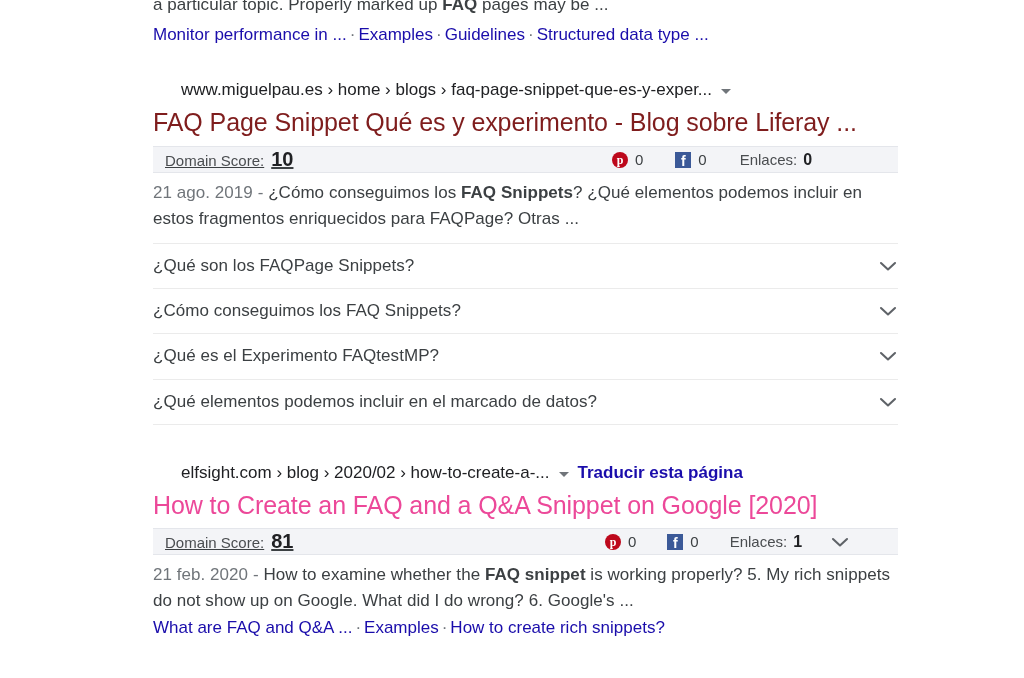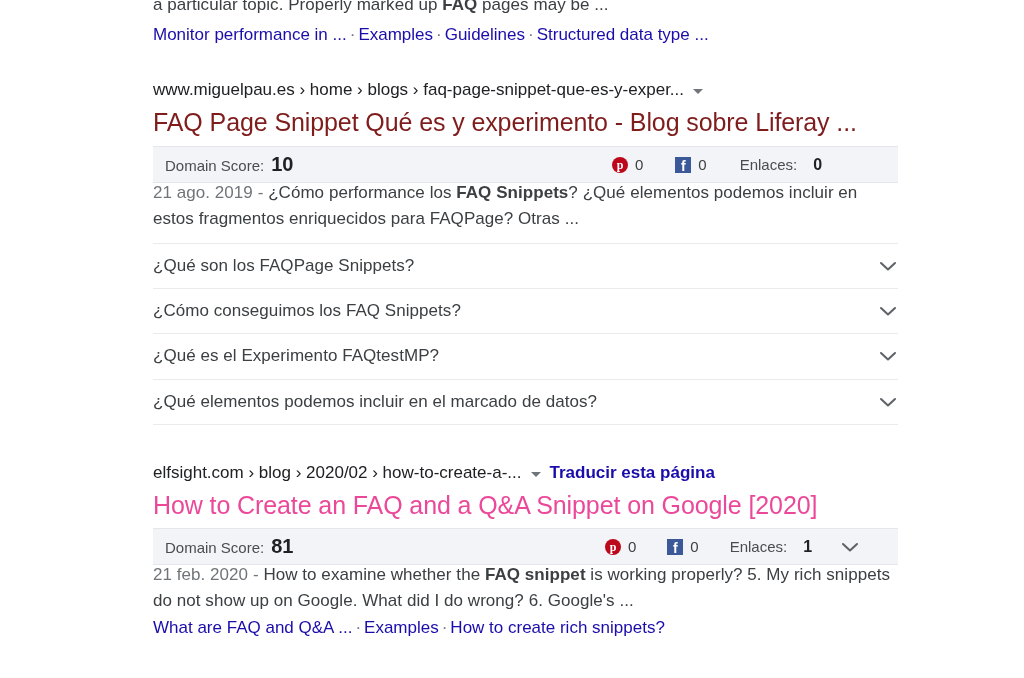--- a/index.html
+++ b/index.html
@@ -44,21 +44,21 @@
   .result { position: absolute; left: 153px; width: 745px; }
 
   .crumb-row {
     display: flex;
     align-items: center;
     font-size: 17px;
     line-height: 22px;
     color: #3c4043;
     white-space: nowrap;
   }
-  .crumb-url { color: #202124; }
+  .crumb-url { color: #202124; margin-left: 28px; }
   .crumb-caret {
     display: inline-block;
     width: 0; height: 0;
     margin-left: 9px;
     margin-top: 2px;
     border-left: 5px solid transparent;
     border-right: 5px solid transparent;
     border-top: 5px solid #70757a;
     cursor: pointer;
   }
@@ -78,46 +78,47 @@
     text-decoration: none;
     cursor: pointer;
     letter-spacing: -0.1px;
   }
   .result-title.visited { color: #7f1d1d; }
   .result-title.unvisited { color: #ec4899; }
 
   
   .score-bar {
     position: relative;
-    height: 37px;
+    height: 27px;
     background: #f3f4f7;
     border-top: 1px solid #e4e6eb;
     border-bottom: 1px solid #e4e6eb;
     display: flex;
     align-items: center;
     font-size: 15px;
     color: #3c4043;
+    text-decoration: underline;
   }
   .score-left { padding-left: 12px; display: flex; align-items: baseline; gap: 7px; }
   .score-label { color: #4a4d50; }
   .score-value { font-weight: 700; color: #202124; font-size: 20px; }
 
   .score-right {
     position: absolute;
     display: flex;
     align-items: center;
     height: 100%;
   }
   .metric {
     display: flex;
     align-items: center;
     gap: 7px;
   }
   .metric-count { color: #3c4043; font-size: 15px; }
-  .metric-links { display: flex; align-items: baseline; gap: 16px; }
+  .metric-links { display: flex; align-items: baseline; gap: 6px; }
   .metric-links .mlabel { color: #4a4d50; font-size: 15px; }
   .metric-links .mval { font-weight: 700; color: #202124; font-size: 16px; }
 
   .icon-pinterest {
     width: 16px; height: 16px;
     border-radius: 50%;
     background: #bd081c;
     display: inline-flex;
     align-items: center;
     justify-content: center;
@@ -207,21 +208,21 @@
         <div class="metric-links" style="margin-left:33px;">
           <span class="mlabel">Enlaces:</span>
           <span class="mval">0</span>
         </div>
       </div>
     </div>
   </div>
 
   <div class="result" style="top:180px;">
     <div class="snippet-text">
-      <span class="snippet-date">21 ago. 2019 - </span><span>¿Cómo performance los </span><b>FAQ Snippets</b><span>? ¿Qué elementos podemos incluir en estos fragmentos enriquecidos para FAQPage? Otras ...</span>
+      <span class="snippet-date">21 ago. 2019 - </span><span>¿Cómo conseguimos los </span><b>FAQ Snippets</b><span>? ¿Qué elementos podemos incluir en estos fragmentos enriquecidos para FAQPage? Otras ...</span>
     </div>
   </div>
 
   <div class="faq-list" style="top:243px;text-align:center;">
 
     <div class="faq-row first">
       <span class="faq-q">¿Qué son los FAQPage Snippets?</span>
       <span class="chev faq-chev">
         <svg width="20" height="12" viewBox="0 0 20 12">
             <path d="M3 3 L10 9.5 L17 3" fill="none" stroke="#5f6368" stroke-width="2.1" stroke-linecap="round" stroke-linejoin="round"></path>

